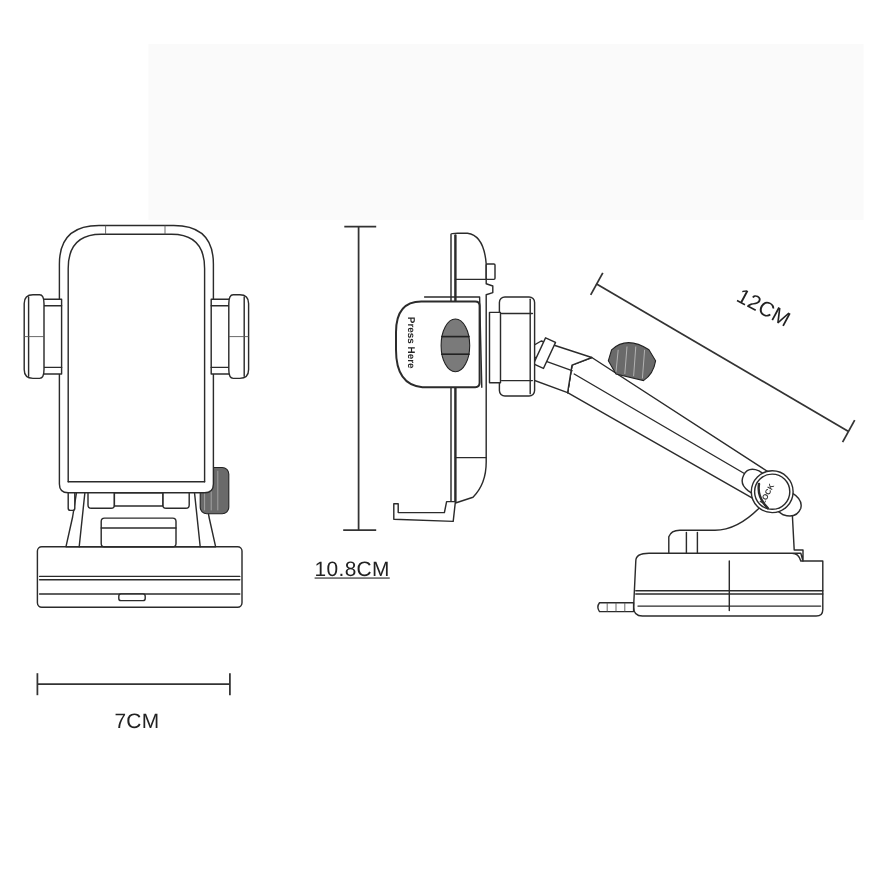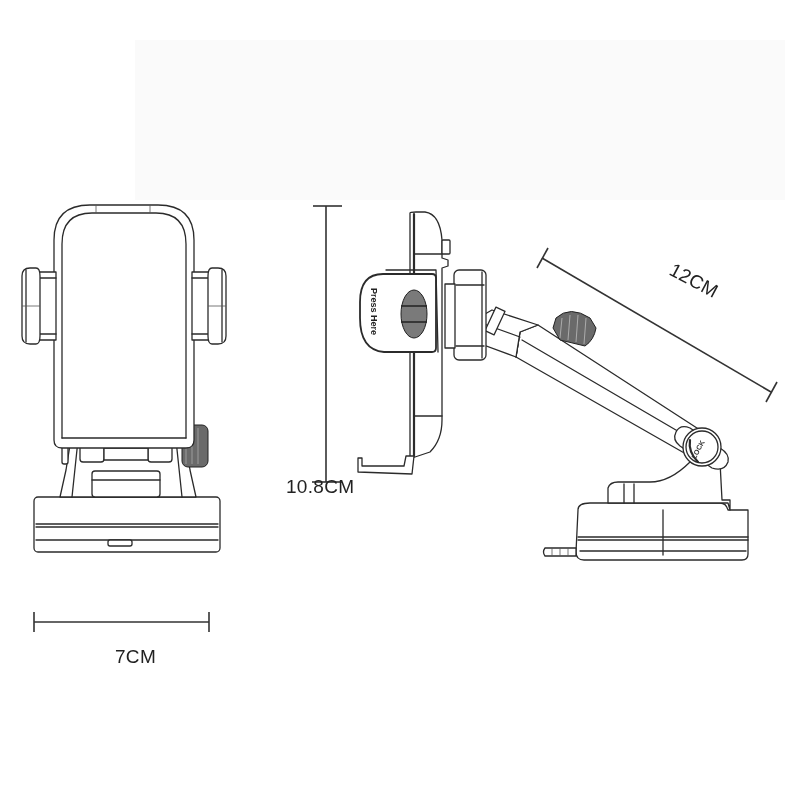--- a/index.html
+++ b/index.html
@@ -18,22 +18,22 @@
     .knob { fill: #6a6a6a; stroke: #222; stroke-width: 1; }
     .pad { fill: #7a7a7a; stroke: #222; stroke-width: 1; }
     .label {
       position: absolute;
       font-family: "Liberation Sans", sans-serif;
       font-size: 19px;
       color: #222;
       white-space: nowrap;
       letter-spacing: 0.3px;
     }
-    .label-7 { left: 115px; top: 646px; }
-    .label-108 { left: 286px; top: 476px; }
+    .label-7 { left: 104px; top: 646px; }
+    .label-108 { left: 286px; top: 508px; text-decoration: underline; }
     .label-12 { left: 676px; top: 259px; transform: rotate(28deg); transform-origin: left top; }
     .press {
       position: absolute;
       left: 379px; top: 288px;
       font-size: 9px; font-weight: bold;
       color: #222;
       transform: rotate(90deg);
       transform-origin: left top;
       white-space: nowrap;
       font-family: "Liberation Sans", sans-serif;

